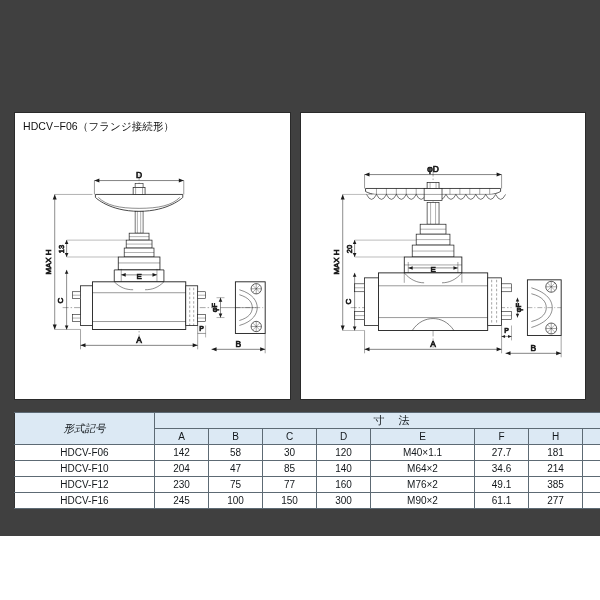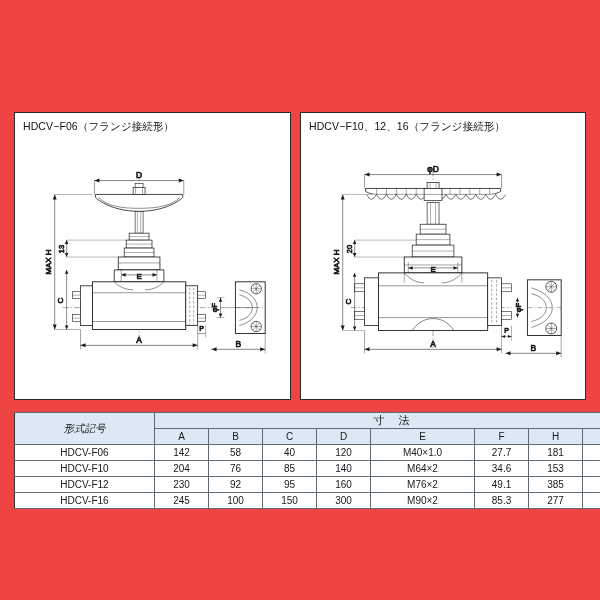--- a/index.html
+++ b/index.html
@@ -11,22 +11,22 @@
     width: 600px;
     height: 600px;
     font-family: "Liberation Sans", "DejaVu Sans", sans-serif;
     color: #1a1a1a;
     position: relative;
     overflow: hidden;
   }
   .page {
     position: absolute;
     left: 0; top: 0;
-    width: 600px; height: 600px;
-    background: #ef4444;
+    width: 600px; height: 536px;
+    background: #404040;
   }
 
   
   .panel {
     position: absolute;
     border: 1px solid #2a2a2a;
     background: #ffffff;
     box-sizing: border-box;
   }
   #panel-left  { left: 14px;  top: 112px; width: 277px; height: 288px; }
@@ -234,21 +234,20 @@
         <path d="M198 238 l5 -2 l0 4 z" fill="#1b1b1b" stroke="none"></path>
         <path d="M252 238 l-5 -2 l0 4 z" fill="#1b1b1b" stroke="none"></path>
         <line x1="252" y1="222" x2="252" y2="242" stroke-width="0.4"></line>
         <text x="225" y="236" font-size="8.5" text-anchor="middle">B</text>
 
       </g>
     </svg>
   </div>
 
   <div class="panel" id="panel-right">
-    <div class="panel-title">HDCV−F10、12、16（フランジ接続形）</div>
 
     <svg class="dwg" viewBox="0 0 286 288">
       <g stroke="#1b1b1b" fill="none" stroke-width="0.7">
 
         <g stroke-dasharray="6 2 1.5 2" stroke-width="0.45" stroke="#3a3a3a">
           <line x1="133" y1="58" x2="133" y2="238"></line>
           <line x1="50" y1="196" x2="212" y2="196"></line>
           <line x1="228" y1="196" x2="262" y2="196"></line>
         </g>
 
@@ -425,56 +424,56 @@
         <th>F</th>
         <th>H</th>
         <th class="outer-right">P</th>
       </tr>
     </thead>
     <tbody>
       <tr>
         <td class="model-cell outer-left">HDCV-F06</td>
         <td>142</td>
         <td>58</td>
-        <td>40</td>
+        <td>30</td>
         <td>120</td>
-        <td>M40×1.0</td>
+        <td>M40×1.1</td>
         <td>27.7</td>
         <td>181</td>
         <td class="outer-right">12</td>
       </tr>
       <tr>
         <td class="model-cell outer-left">HDCV-F10</td>
         <td>204</td>
-        <td>76</td>
+        <td>47</td>
         <td>85</td>
         <td>140</td>
         <td>M64×2</td>
         <td>34.6</td>
-        <td>153</td>
+        <td>214</td>
         <td class="outer-right">16</td>
       </tr>
       <tr>
         <td class="model-cell outer-left">HDCV-F12</td>
         <td>230</td>
-        <td>92</td>
-        <td>95</td>
+        <td>75</td>
+        <td>77</td>
         <td>160</td>
         <td>M76×2</td>
         <td>49.1</td>
         <td>385</td>
         <td class="outer-right">18</td>
       </tr>
       <tr>
         <td class="model-cell outer-left">HDCV-F16</td>
         <td>245</td>
         <td>100</td>
         <td>150</td>
         <td>300</td>
         <td>M90×2</td>
-        <td>85.3</td>
+        <td>61.1</td>
         <td>277</td>
         <td class="outer-right">20</td>
       </tr>
     </tbody>
   </table>
 
 </div>
 
 </body></html>

